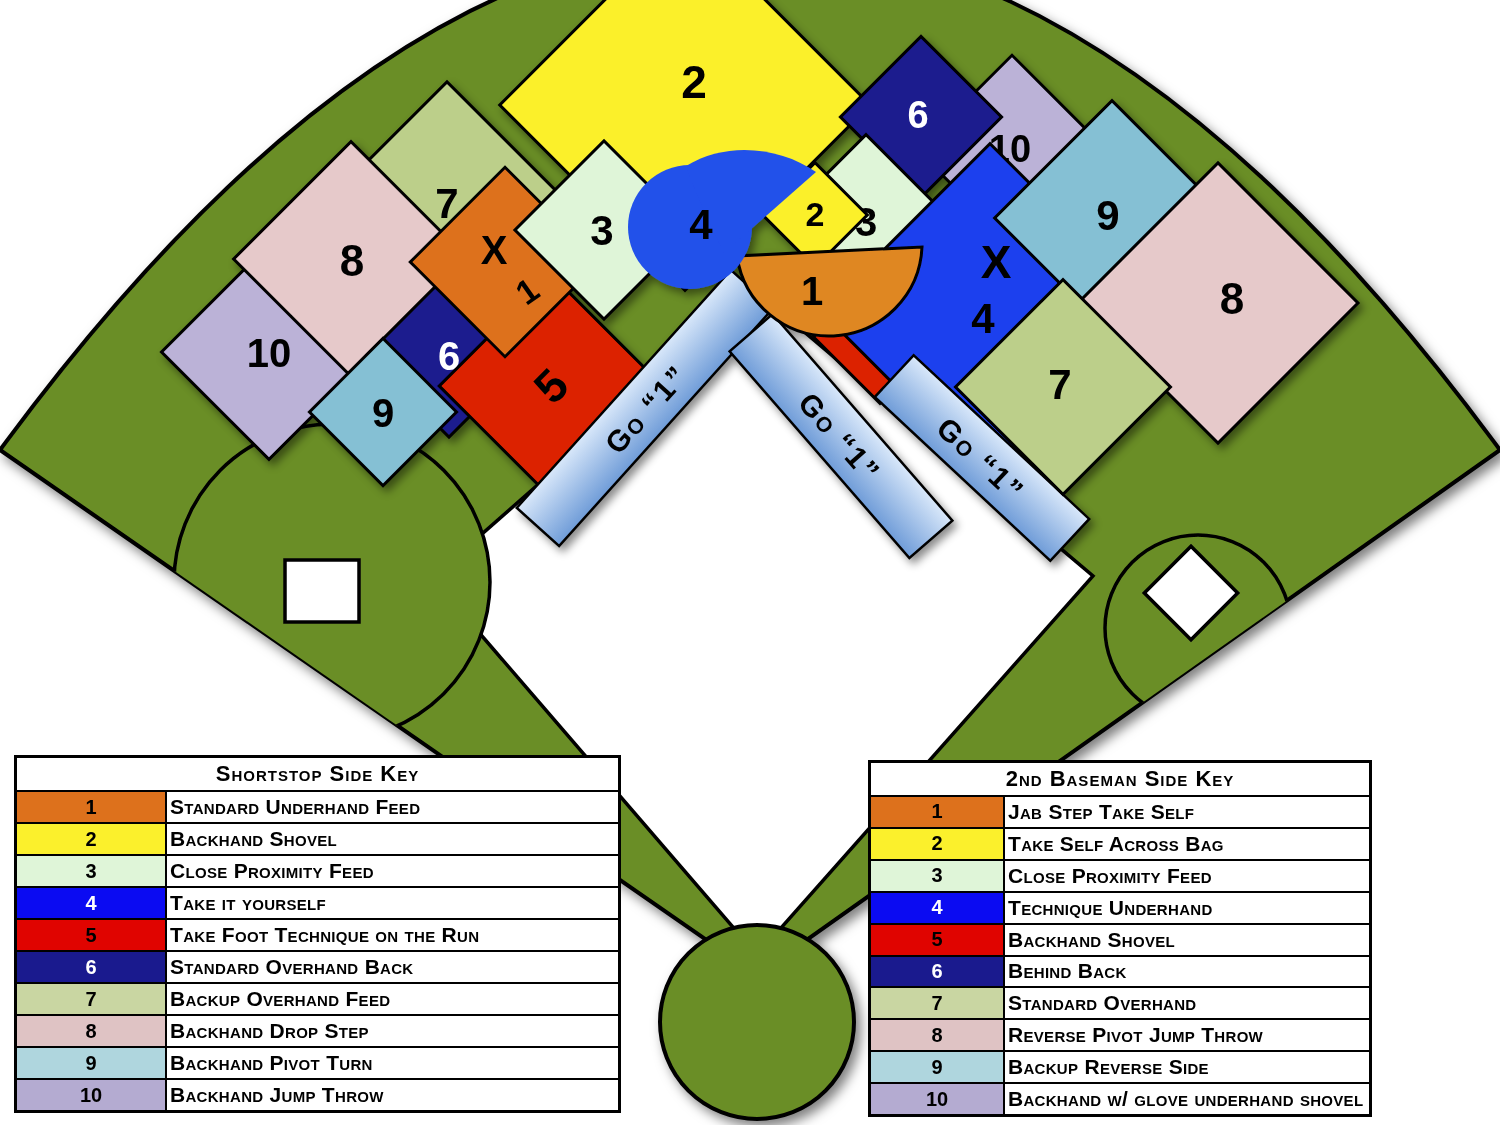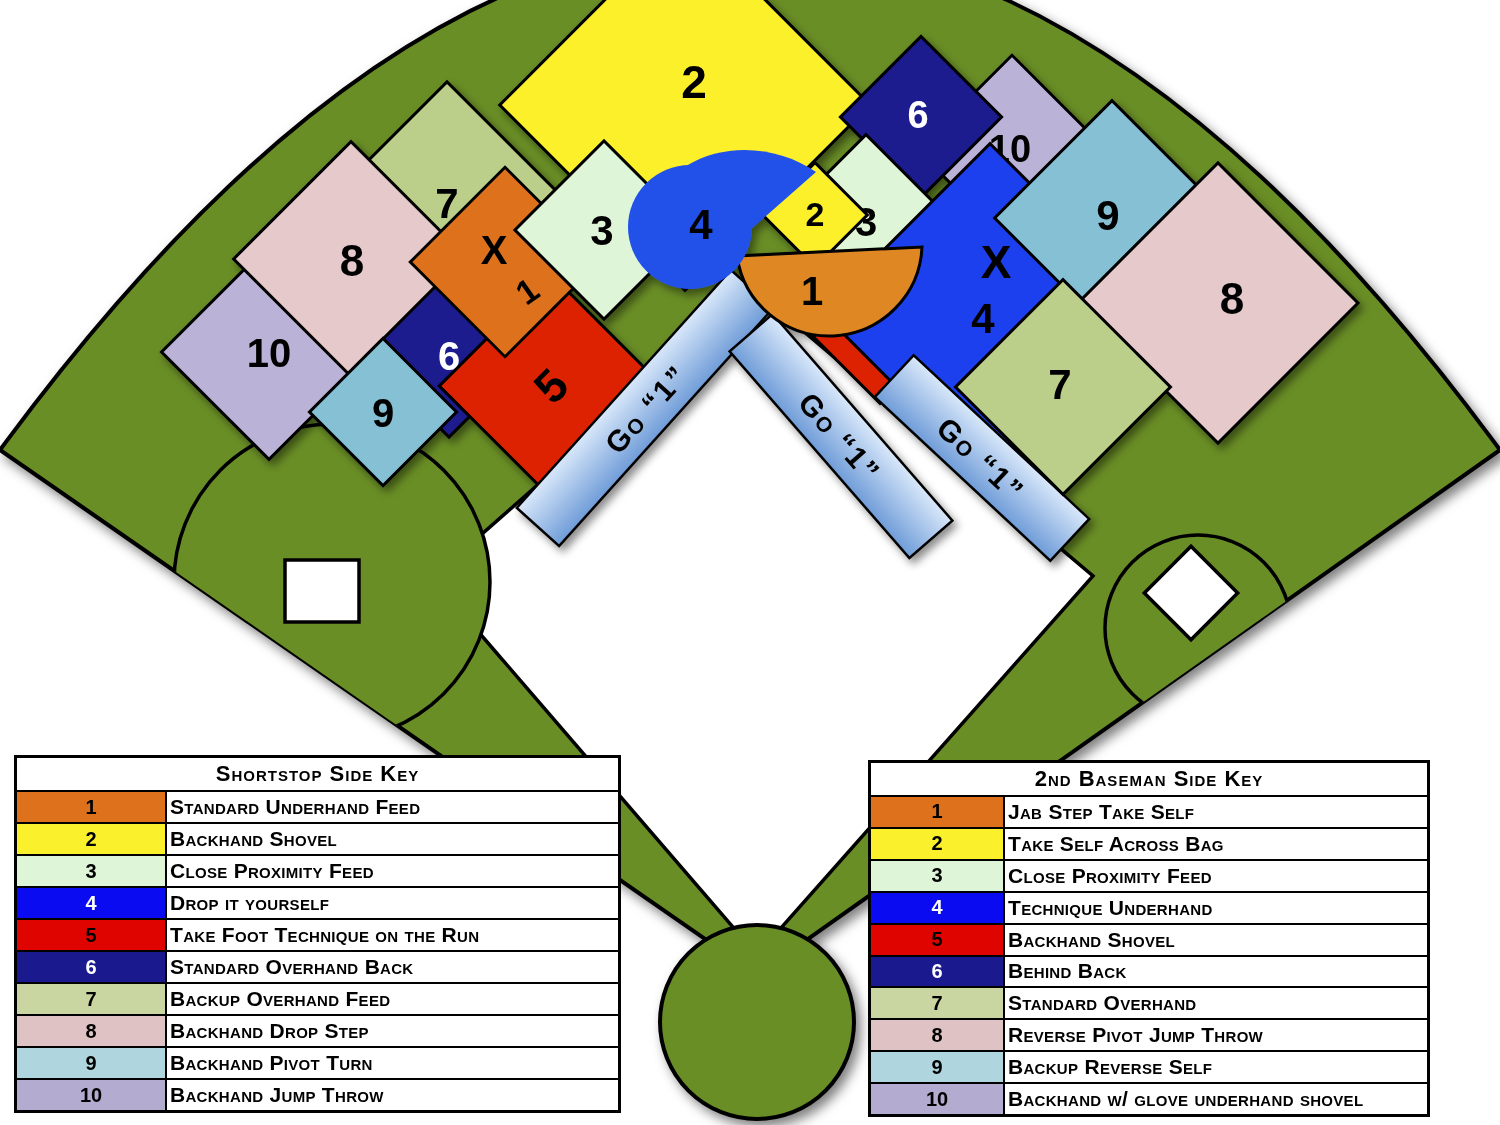--- a/index.html
+++ b/index.html
@@ -199,21 +199,21 @@
     <div class="krow">
         <div class="kc" style="background: rgb(223, 245, 216);">
           <span>3</span>
         </div>
         <div class="kl">Close Proximity Feed</div>
       </div>
     <div class="krow">
         <div class="kc lt" style="background: rgb(11, 11, 242);">
           <span>4</span>
         </div>
-        <div class="kl">Drop it yourself</div>
+        <div class="kl">Take it yourself</div>
       </div>
     <div class="krow">
         <div class="kc" style="background: rgb(224, 4, 0);">
           <span>5</span>
         </div>
         <div class="kl">Take Foot Technique on the Run</div>
       </div>
     <div class="krow">
         <div class="kc lt" style="background: rgb(26, 26, 142);">
           <span>6</span>
@@ -239,21 +239,21 @@
         <div class="kl">Backhand Pivot Turn</div>
       </div>
     <div class="krow">
         <div class="kc" style="background: rgb(180, 171, 209);">
           <span>10</span>
         </div>
         <div class="kl">Backhand Jump Throw</div>
       </div>
   </div>
 
-  <div class="key-table right" style="left:868px;top:760px;width:562px;height:357px;">
+  <div class="key-table right" style="left:868px;top:760px;width:504px;height:357px;">
     <div class="kt-header">2nd Baseman Side Key</div>
     <div class="krow">
         <div class="kc" style="background: rgb(221, 113, 28);">
           <span>1</span>
         </div>
         <div class="kl">Jab Step Take Self</div>
       </div>
     <div class="krow">
         <div class="kc" style="background: rgb(251, 240, 44);">
           <span>2</span>
@@ -293,21 +293,21 @@
     <div class="krow">
         <div class="kc" style="background: rgb(223, 195, 196);">
           <span>8</span>
         </div>
         <div class="kl">Reverse Pivot Jump Throw</div>
       </div>
     <div class="krow">
         <div class="kc" style="background: rgb(175, 214, 222);">
           <span>9</span>
         </div>
-        <div class="kl">Backup Reverse Self</div>
+        <div class="kl">Backup Reverse Side</div>
       </div>
     <div class="krow">
         <div class="kc" style="background: rgb(180, 171, 209);">
           <span>10</span>
         </div>
         <div class="kl">Backhand w/ glove underhand shovel</div>
       </div>
   </div>
 
 </div>

